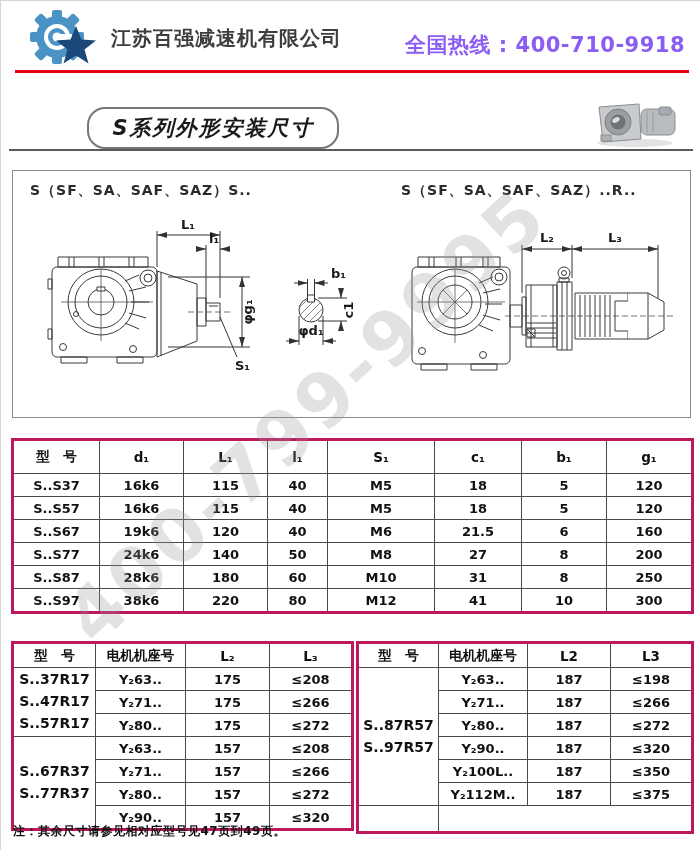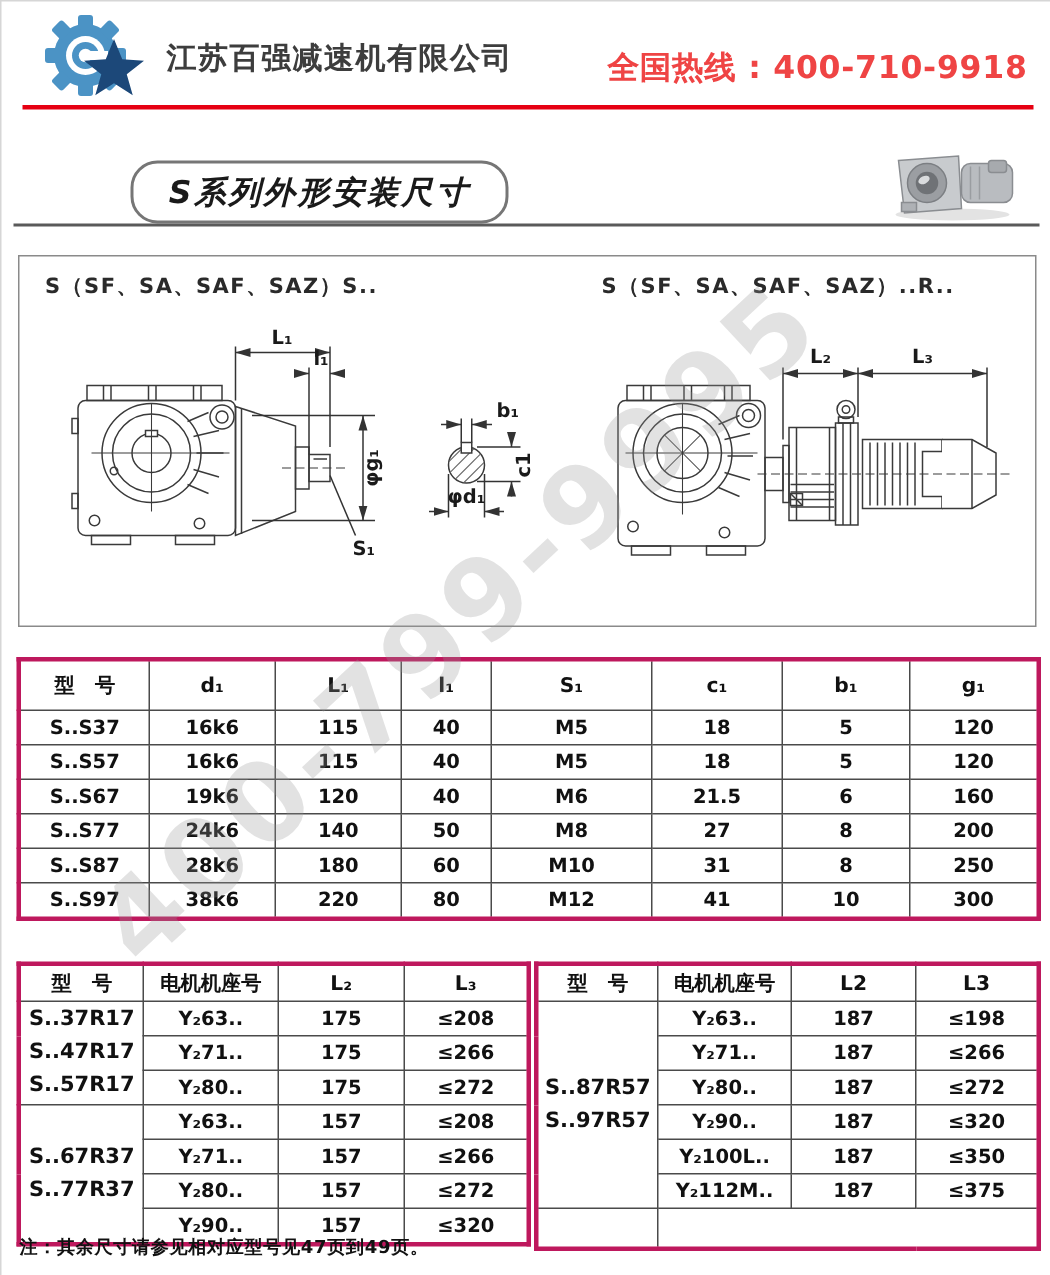--- a/index.html
+++ b/index.html
@@ -1,21 +1,21 @@
 <!DOCTYPE html>
 <html><head>
 <meta charset="utf-8">
 <style>
   html,body{margin:0;padding:0;background:#f2f2f2;}
   .page{position:relative;width:700px;height:850px;background:#fff;border:1px solid #d6d6d6;
         margin:0 auto;overflow:hidden;font-family:"DejaVu Sans","Liberation Sans",sans-serif;}
   
   .logo{position:absolute;left:12px;top:5px;}
   .company{position:absolute;left:110px;top:24px;font-size:20px;font-weight:bold;color:#3d3d3d;letter-spacing:1px;}
-  .hotline{position:absolute;left:404px;top:30px;font-size:21px;font-weight:bold;color:#ef4444;letter-spacing:0.5px;}
+  .hotline{position:absolute;left:404px;top:30px;font-size:21px;font-weight:bold;color:#8b5cf6;letter-spacing:0.5px;}
   .red-rule{position:absolute;left:14px;top:69px;width:674px;height:3px;background:#e60012;}
   
   .badge{position:absolute;left:86px;top:106px;width:248px;height:38px;border:2px solid #767676;border-radius:18px;
          display:flex;align-items:center;justify-content:center;font-size:21px;font-style:italic;font-weight:bold;color:#1a1a1a;letter-spacing:2px;background:#fff;}
   .thumb{position:absolute;left:588px;top:96px;}
   .gray-rule{position:absolute;left:8px;top:148px;width:684px;height:2px;background:#5a5a5a;}
   
   .panel{position:absolute;left:11px;top:169px;width:677px;height:246px;border:1px solid #8a8a8a;background:#fff;}
   .draw-label{position:absolute;top:11px;font-size:14px;font-weight:bold;color:#2a2a2a;letter-spacing:1px;}
   .draw-label.l{left:17px;} .draw-label.r{left:388px;}

